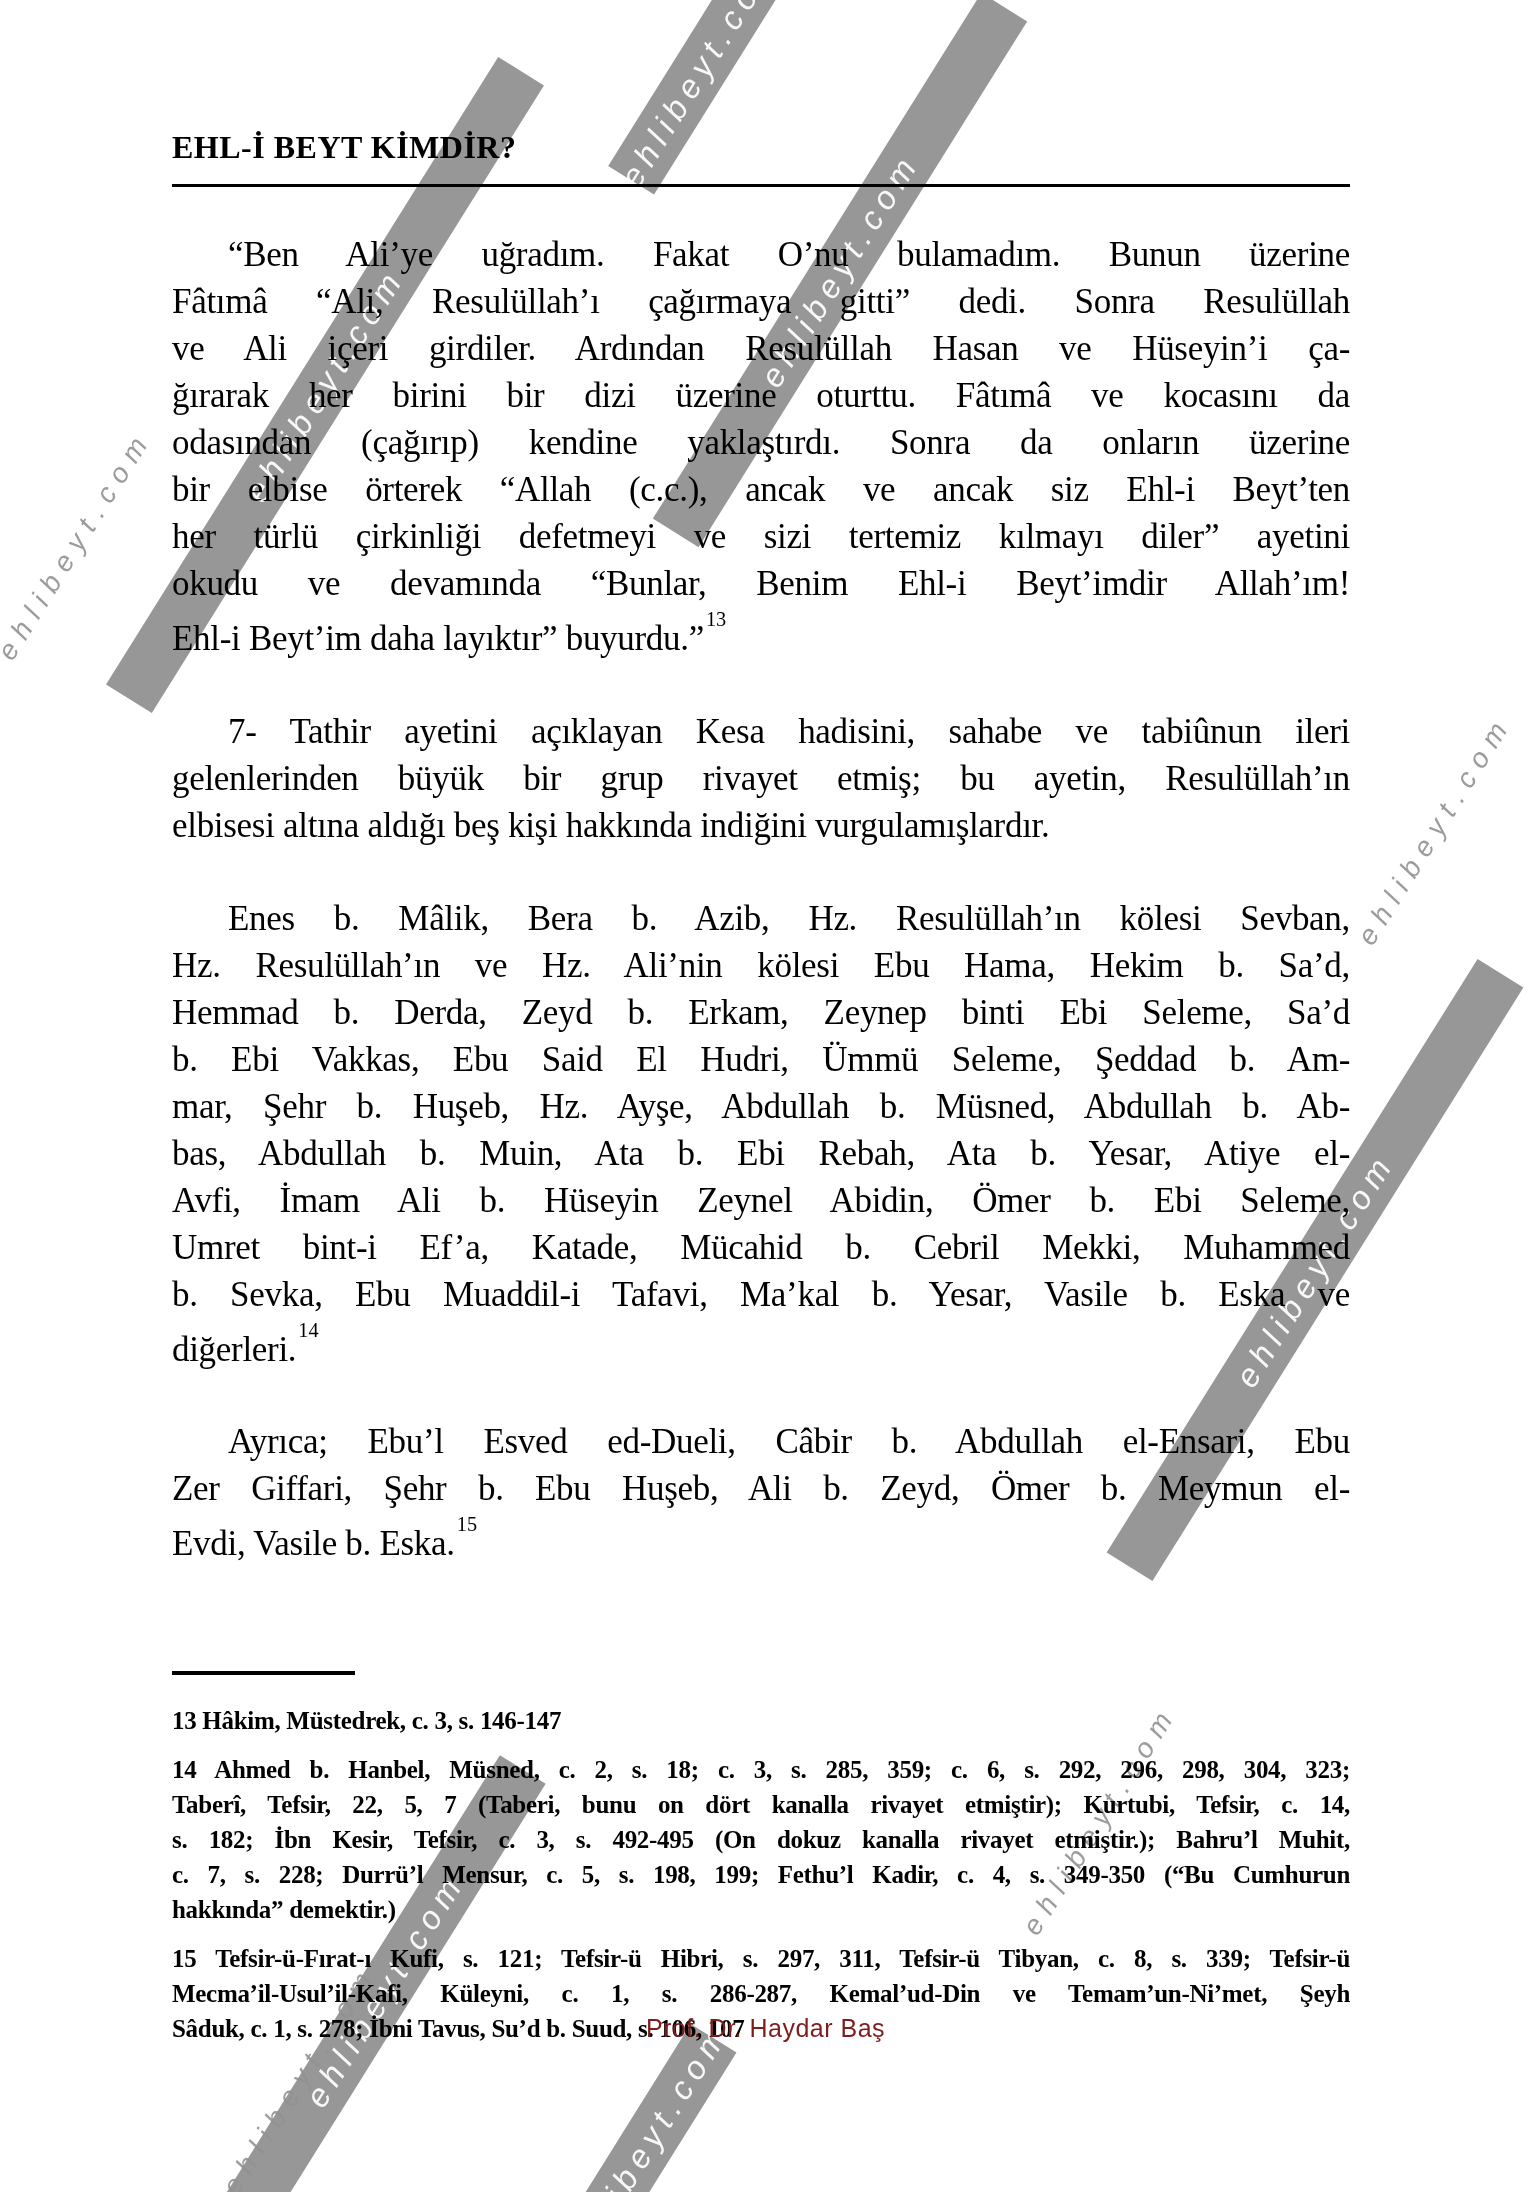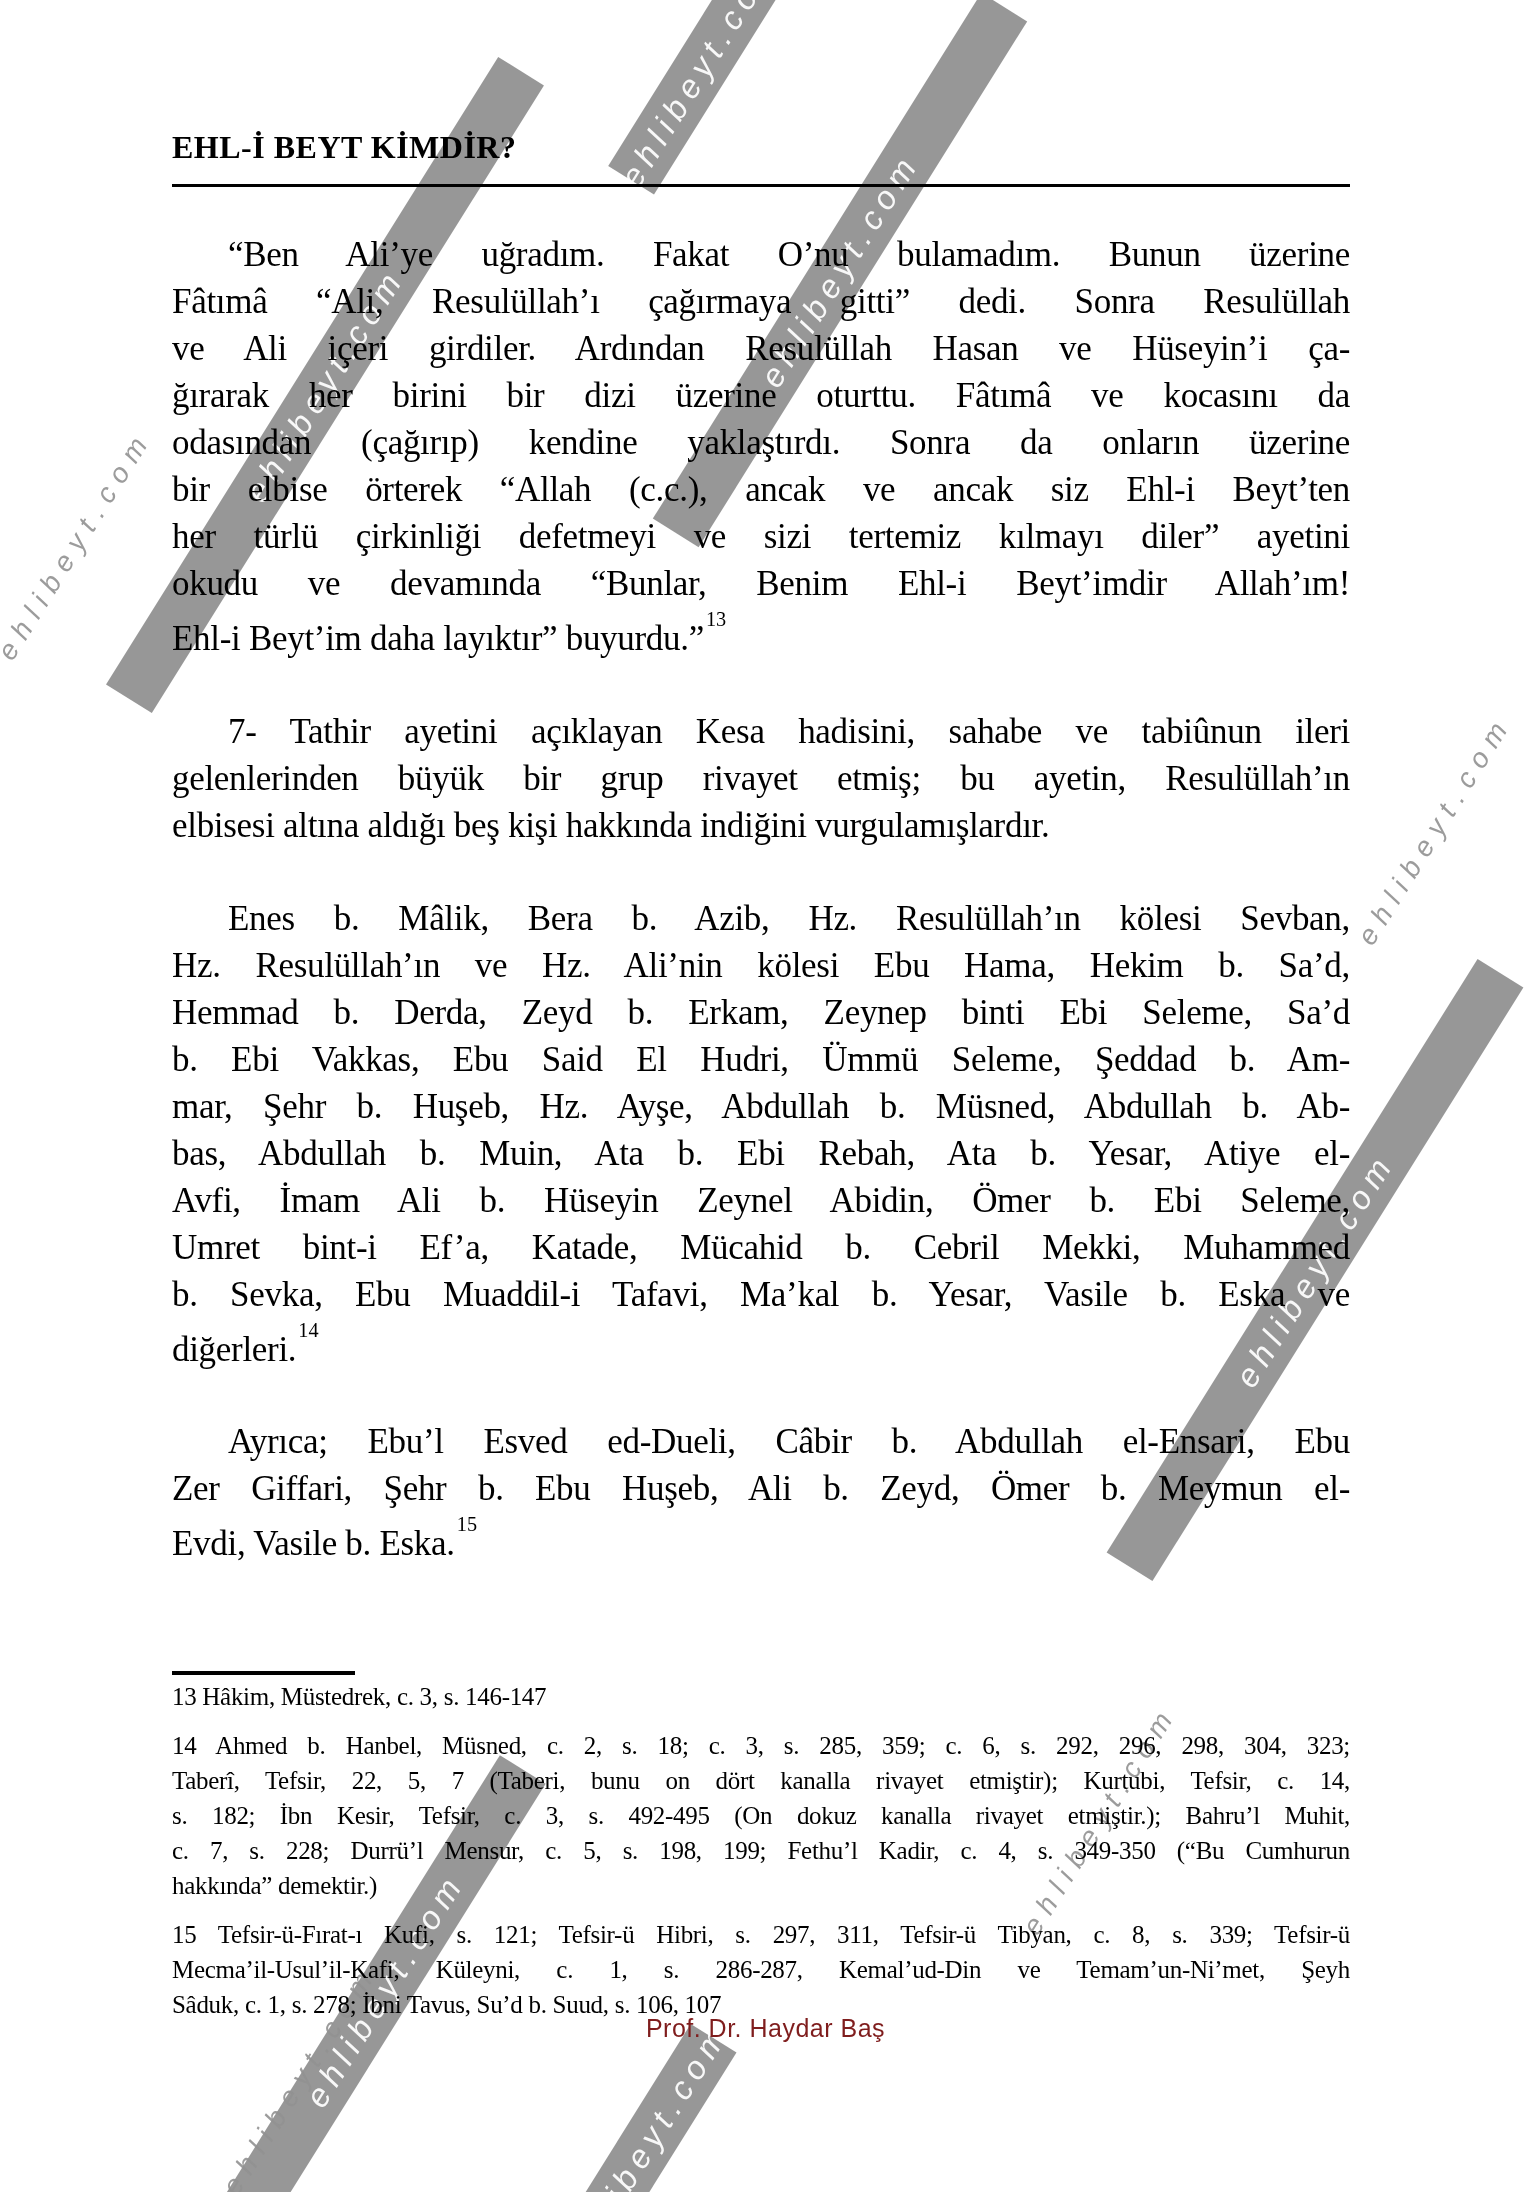--- a/index.html
+++ b/index.html
@@ -83,21 +83,21 @@
     margin-left: 2px;
     letter-spacing: 0;
   }
 
   .fn-rule {
     margin-top: 104px;
     width: 183px;
     border-top: 4px solid #000;
     height: 0;
   }
-  .footnotes { margin-top: 4px; }
+  .footnotes { margin-top: 28px; font-weight: bold; }
   .footnote + .footnote { margin-top: 14px; }
   .footnote .line {
     font-size: 25px;
     line-height: 35px;
     letter-spacing: -0.3px;
     text-align: justify;
     text-align-last: justify;
   }
   .footnote .line.last { text-align-last: left; }
 

